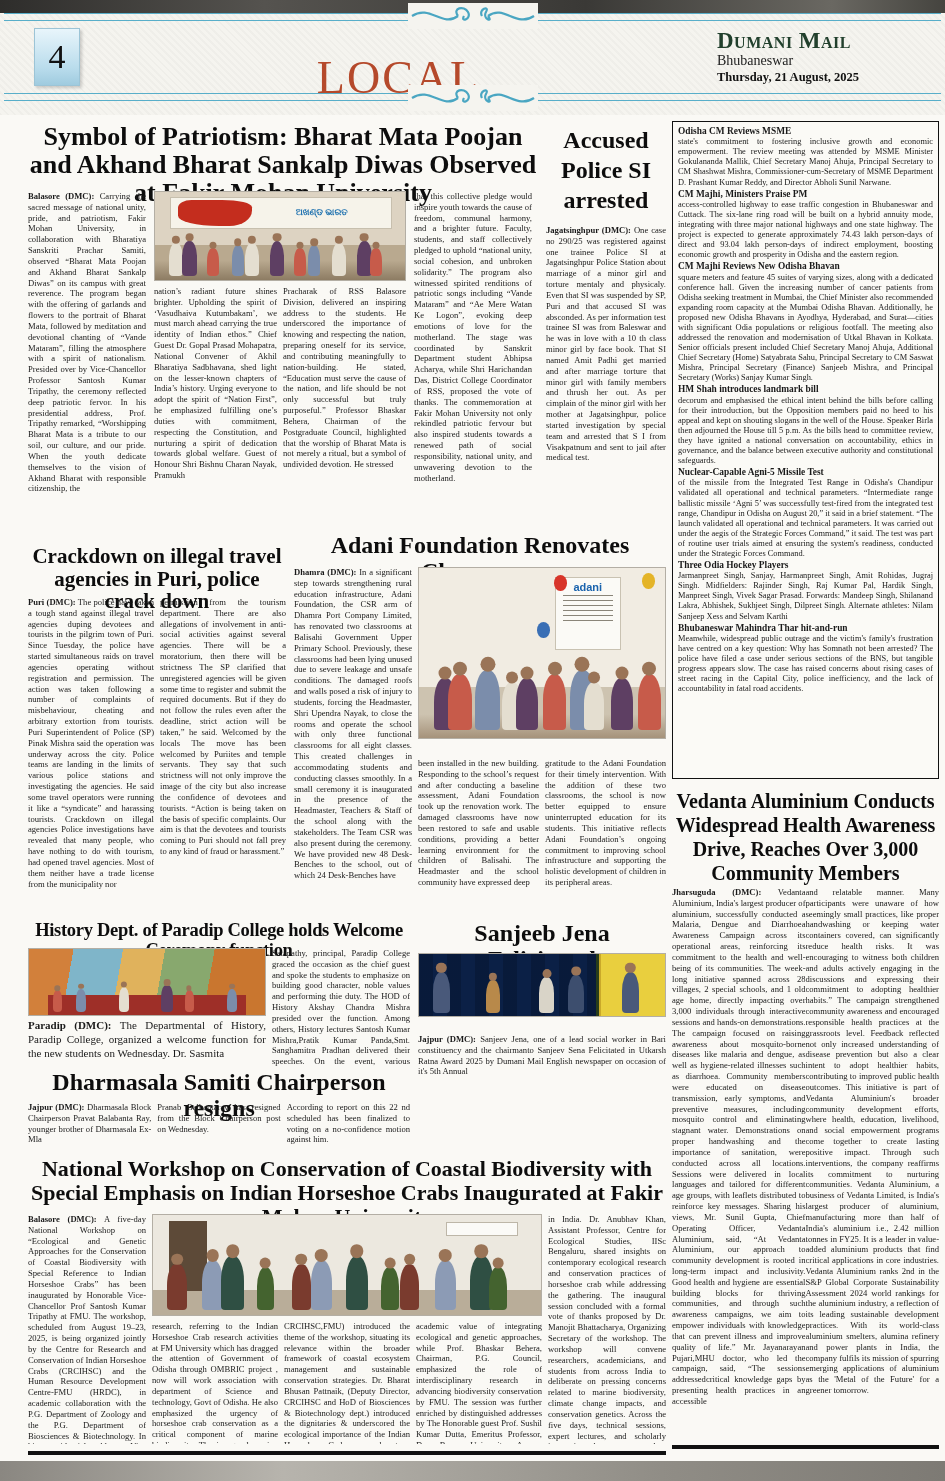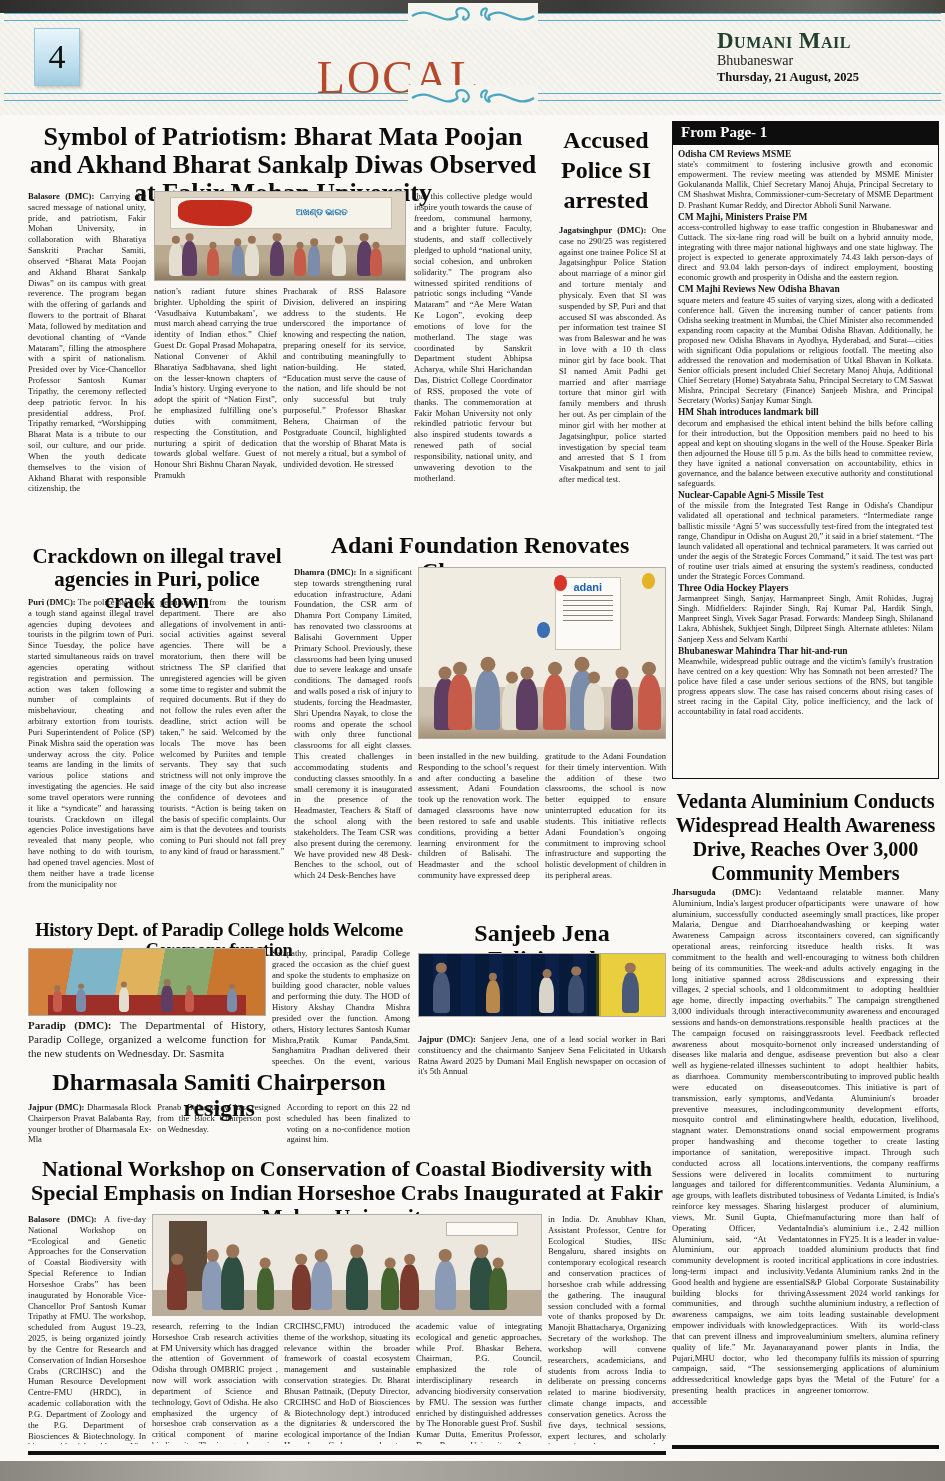--- a/index.html
+++ b/index.html
@@ -53,21 +53,21 @@
   .art-accused{flex:1;display:flex;flex-direction:column;}
   .art-accused .art-head{font-size:24px;line-height:1.25;margin:4px 0 10px;}
   
   .band2{display:flex;gap:8px;height:384px;margin-top:4px;}
   .art-crackdown{width:258px;flex:none;display:flex;flex-direction:column;}
   .art-crackdown .art-head{font-size:21px;height:48px;margin:12px 0 4px;}
   .art-adani{flex:1;display:flex;flex-direction:column;}
   .art-adani .art-head{font-size:24px;height:30px;margin:0 0 4px;}
   .adani-body{display:flex;gap:6px;flex:1;min-height:0;}
   .adani-col1{width:118px;flex:none;}
-  .adani-mid{flex:1;display:flex;flex-direction:column;gap:12px;min-height:0;}
+  .adani-mid{flex:1;display:flex;flex-direction:column;gap:19px;min-height:0;}
   .adani-photo{height:170px;background:linear-gradient(#f1ece2 70%,#cdc3b0 70% 86%,#a5927a);}
   .adani-banner{position:absolute;right:18%;top:5%;width:26%;height:42%;background:#fbfaf6;border:1px solid #c9c2b2;text-align:center;overflow:hidden;}
   .adani-banner .logo{color:#1a63ad;font-weight:bold;font-size:11px;font-family:"Liberation Sans",sans-serif;margin-top:3px;}
   .adani-banner .lines{margin:2px auto 0;width:78%;height:40%;
       background:repeating-linear-gradient(#8a8579 0 1.5px,transparent 1.5px 5px);}
   .balloon{position:absolute;width:13px;height:16px;border-radius:50% 50% 48% 48%;}
   
   .band3{display:flex;gap:8px;height:230px;margin-top:4px;}
   .b3-left{width:382px;flex:none;display:flex;flex-direction:column;}
   .art-history .art-head{font-size:18.5px;letter-spacing:-.3px;height:24px;margin:0 0 3px;}
@@ -173,21 +173,21 @@
                 <div class="col body-text">nation’s radiant future shines brighter. Upholding the spirit of ‘Vasudhaiva Kutumbakam’, we must march ahead carrying the true identity of Indian ethos.” Chief Guest Dr. Gopal Prasad Mohapatra, National Convener of Akhil Bharatiya Sadbhavana, shed light on the lesser-known chapters of India’s history. Urging everyone to adopt the spirit of “Nation First”, he emphasized fulfilling one’s duties with commitment, respecting the Constitution, and nurturing a spirit of dedication towards global welfare. Guest of Honour Shri Bishnu Charan Nayak, Pramukh</div>
                 <div class="col body-text">Pracharak of RSS Balasore Division, delivered an inspiring address to the students. He underscored the importance of knowing and respecting the nation, preparing oneself for its service, and contributing meaningfully to nation-building. He stated, “Education must serve the cause of the nation, and life should be not only successful but truly purposeful.” Professor Bhaskar Behera, Chairman of the Postgraduate Council, highlighted that the worship of Bharat Mata is not merely a ritual, but a symbol of undivided devotion. He stressed</div>
               </div>
             </div>
             <div class="sym-col body-text">that this collective pledge would inspire youth towards the cause of freedom, communal harmony, and a brighter future. Faculty, students, and staff collectively pledged to uphold “national unity, social cohesion, and unbroken solidarity.” The program also witnessed spirited renditions of patriotic songs including “Vande Mataram” and “Ae Mere Watan Ke Logon”, evoking deep emotions of love for the motherland. The stage was coordinated by Sanskrit Department student Abhipsa Acharya, while Shri Harichandan Das, District College Coordinator of RSS, proposed the vote of thanks. The commemoration at Fakir Mohan University not only rekindled patriotic fervour but also inspired students towards a renewed path of social responsibility, national unity, and unwavering devotion to the motherland.</div>
           </div>
         </div>
 
         <div class="art-accused">
           <div class="art-head">Accused Police SI arrested</div>
-          <div class="body-text" style="flex:1;margin-left:13px;">
+          <div class="body-text" style="flex:1;">
             <span class="dl">Jagatsinghpur (DMC):</span>
             <span>One case no 290/25 was registered against one trainee Police SI at Jagatsinghpur Police Station about marriage of a minor girl and torture mentaly and physicaly. Even that SI was suspended by SP, Puri and that accused SI was absconded. As per information test trainee SI was from Baleswar and he was in love with a 10 th class minor girl by face book. That SI named Amit Padhi get married and after marriage torture that minor girl with family members and thrush her out. As per cimplain of the minor girl with her mother at Jagatsinghpur, police started investigation by special team and arrested that S I from Visakpatnum and sent to jail after medical test.</span>
           </div>
         </div>
       </div>
 
       <div class="band2">
         <div class="art-crackdown">
           <div class="art-head">Crackdown on illegal travel agencies in Puri, police crack down</div>
           <div class="cols" style="flex:1;min-height:0;">
@@ -321,21 +321,20 @@
             </div>
           </div>
           <div class="ws-col body-text">in India. Dr. Anubhav Khan, Assistant Professor, Centre for Ecological Studies, IISc Bengaluru, shared insights on contemporary ecological research and conservation practices of horseshoe crab while addressing the gathering. The inaugural session concluded with a formal vote of thanks proposed by Dr. Manojit Bhattacharya, Organizing Secretary of the workshop. The workshop will convene researchers, academicians, and students from across India to deliberate on pressing concerns related to marine biodiversity, climate change impacts, and conservation genetics. Across the five days, technical sessions, expert lectures, and scholarly interactions between more than 100 participants which will aim to develop sustainable frameworks for the protection of fragile coastal ecosystems and vulnerable species.</div>
         </div>
         <div class="bottom-rule"></div>
       </div>
     </div>
 
     <div class="right-rail">
       <div class="frompage">
-        <div class="frompage-title">From Page- 1</div>
         <div class="frompage-items">
           <div>
             <div class="fp-title">Odisha CM Reviews MSME</div>
             <div class="fp-body">state's commitment to fostering inclusive growth and economic empowerment. The review meeting was attended by MSME Minister Gokulananda Mallik, Chief Secretary Manoj Ahuja, Principal Secretary to CM Shashwat Mishra, Commissioner-cum-Secretary of MSME Department D. Prashant Kumar Reddy, and Director Abholi Sunil Narwane.</div>
           </div>
           <div>
             <div class="fp-title">CM Majhi, Ministers Praise PM</div>
             <div class="fp-body">access-controlled highway to ease traffic congestion in Bhubaneswar and Cuttack. The six-lane ring road will be built on a hybrid annuity mode, integrating with three major national highways and one state highway. The project is expected to generate approximately 74.43 lakh person-days of direct and 93.04 lakh person-days of indirect employment, boosting economic growth and prosperity in Odisha and the eastern region.</div>
           </div>
           <div>

